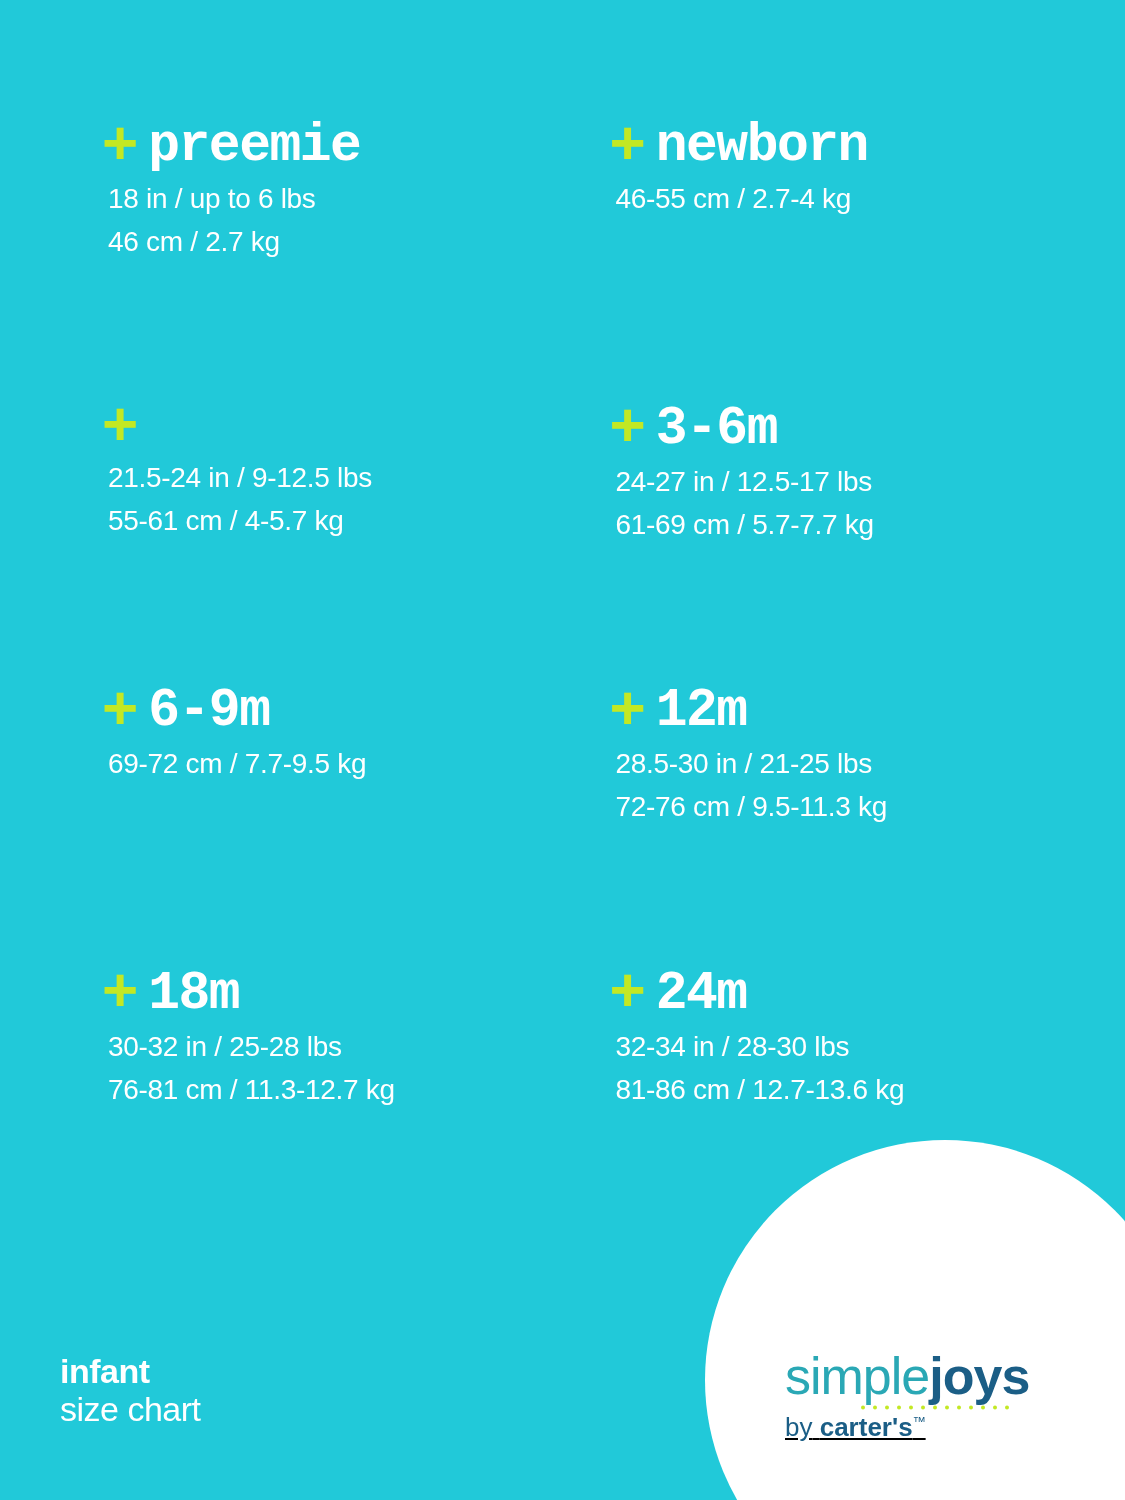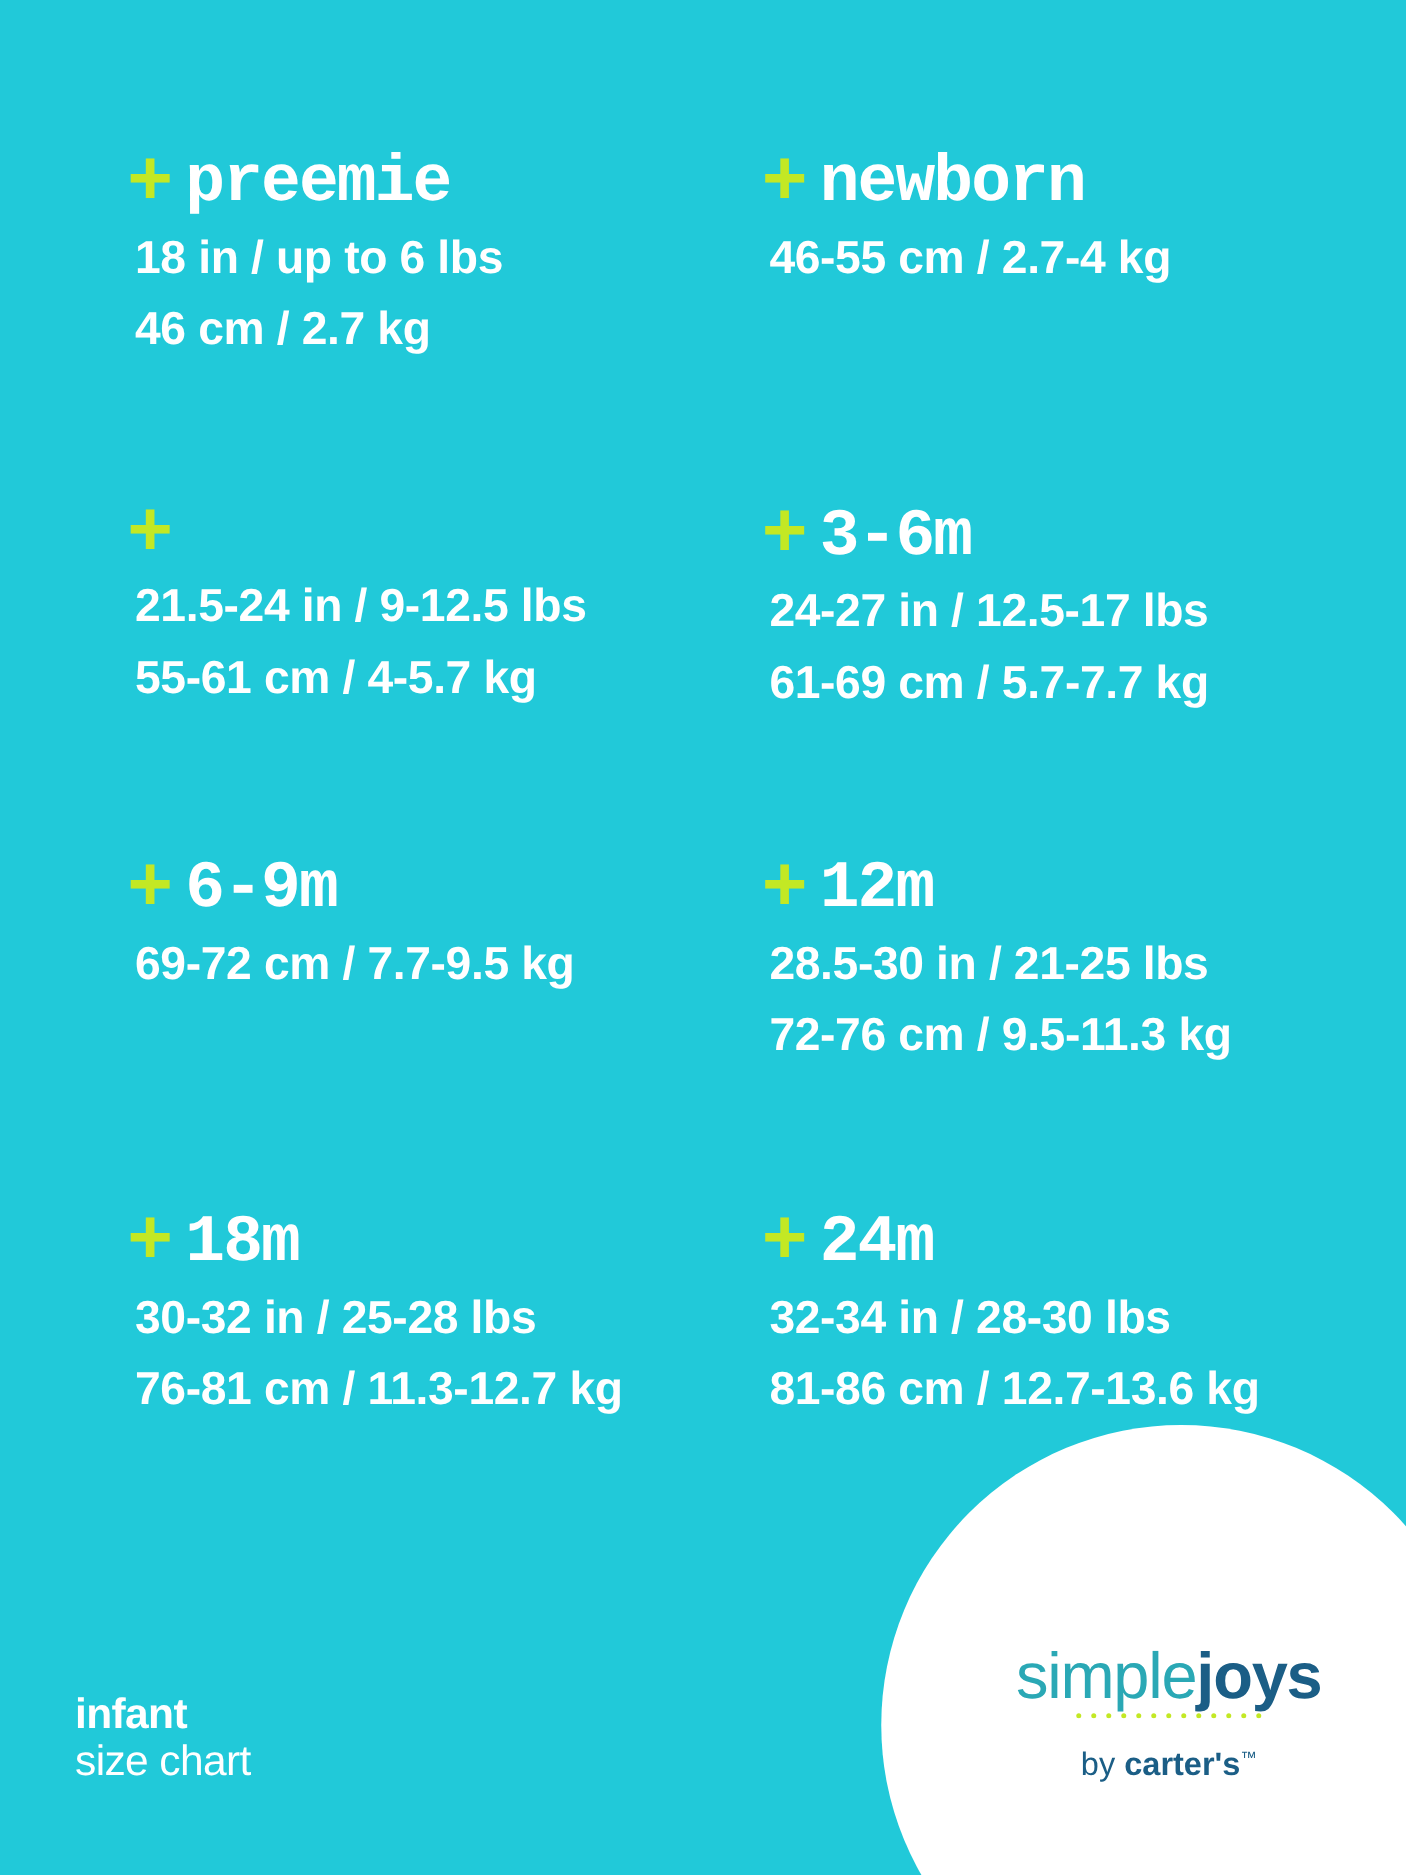--- a/index.html
+++ b/index.html
@@ -64,22 +64,22 @@
     color: #ffffff;
     font-size: 53px;
     font-weight: bold;
     letter-spacing: -1.5px;
     line-height: 1;
     font-family: Liberation Mono, monospace;
   }
 
   .measure {
     color: #ffffff;
-    font-size: 37px;
-    font-weight: bold;
+    font-size: 28px;
+    font-weight: normal;
     letter-spacing: -0.3px;
     line-height: 1.55;
     margin-left: 6px;
   }
 
   
   .footer-label {
     position: absolute;
     left: 60px;
     bottom: 72px;
@@ -103,44 +103,45 @@
     bottom: -120px;
     width: 480px;
     height: 480px;
     background: #ffffff;
     border-radius: 50%;
   }
 
   .logo-inner {
     position: absolute;
     right: 40px;
-    bottom: 76px;
+    bottom: 60px;
     width: 300px;
-    text-align: center;
+    text-align: left;
   }
 
   .logo-main {
     font-size: 52px;
     letter-spacing: -1px;
     white-space: nowrap;
     line-height: 1;
   }
   .logo-simple {
     color: #2aa8b5;
     font-weight: normal;
   }
   .logo-joys {
     color: #1b5e86;
     font-weight: bold;
   }
   .logo-sub {
-    margin-top: 23px;
+    margin-top: 4px;
     font-size: 26px;
     white-space: nowrap;
     line-height: 1;
+    text-decoration: underline;
   }
   .logo-by {
     color: #1b5e86;
     font-weight: normal;
   }
   .logo-carters {
     color: #1b5e86;
     font-weight: bold;
   }
   .logo-tm {

